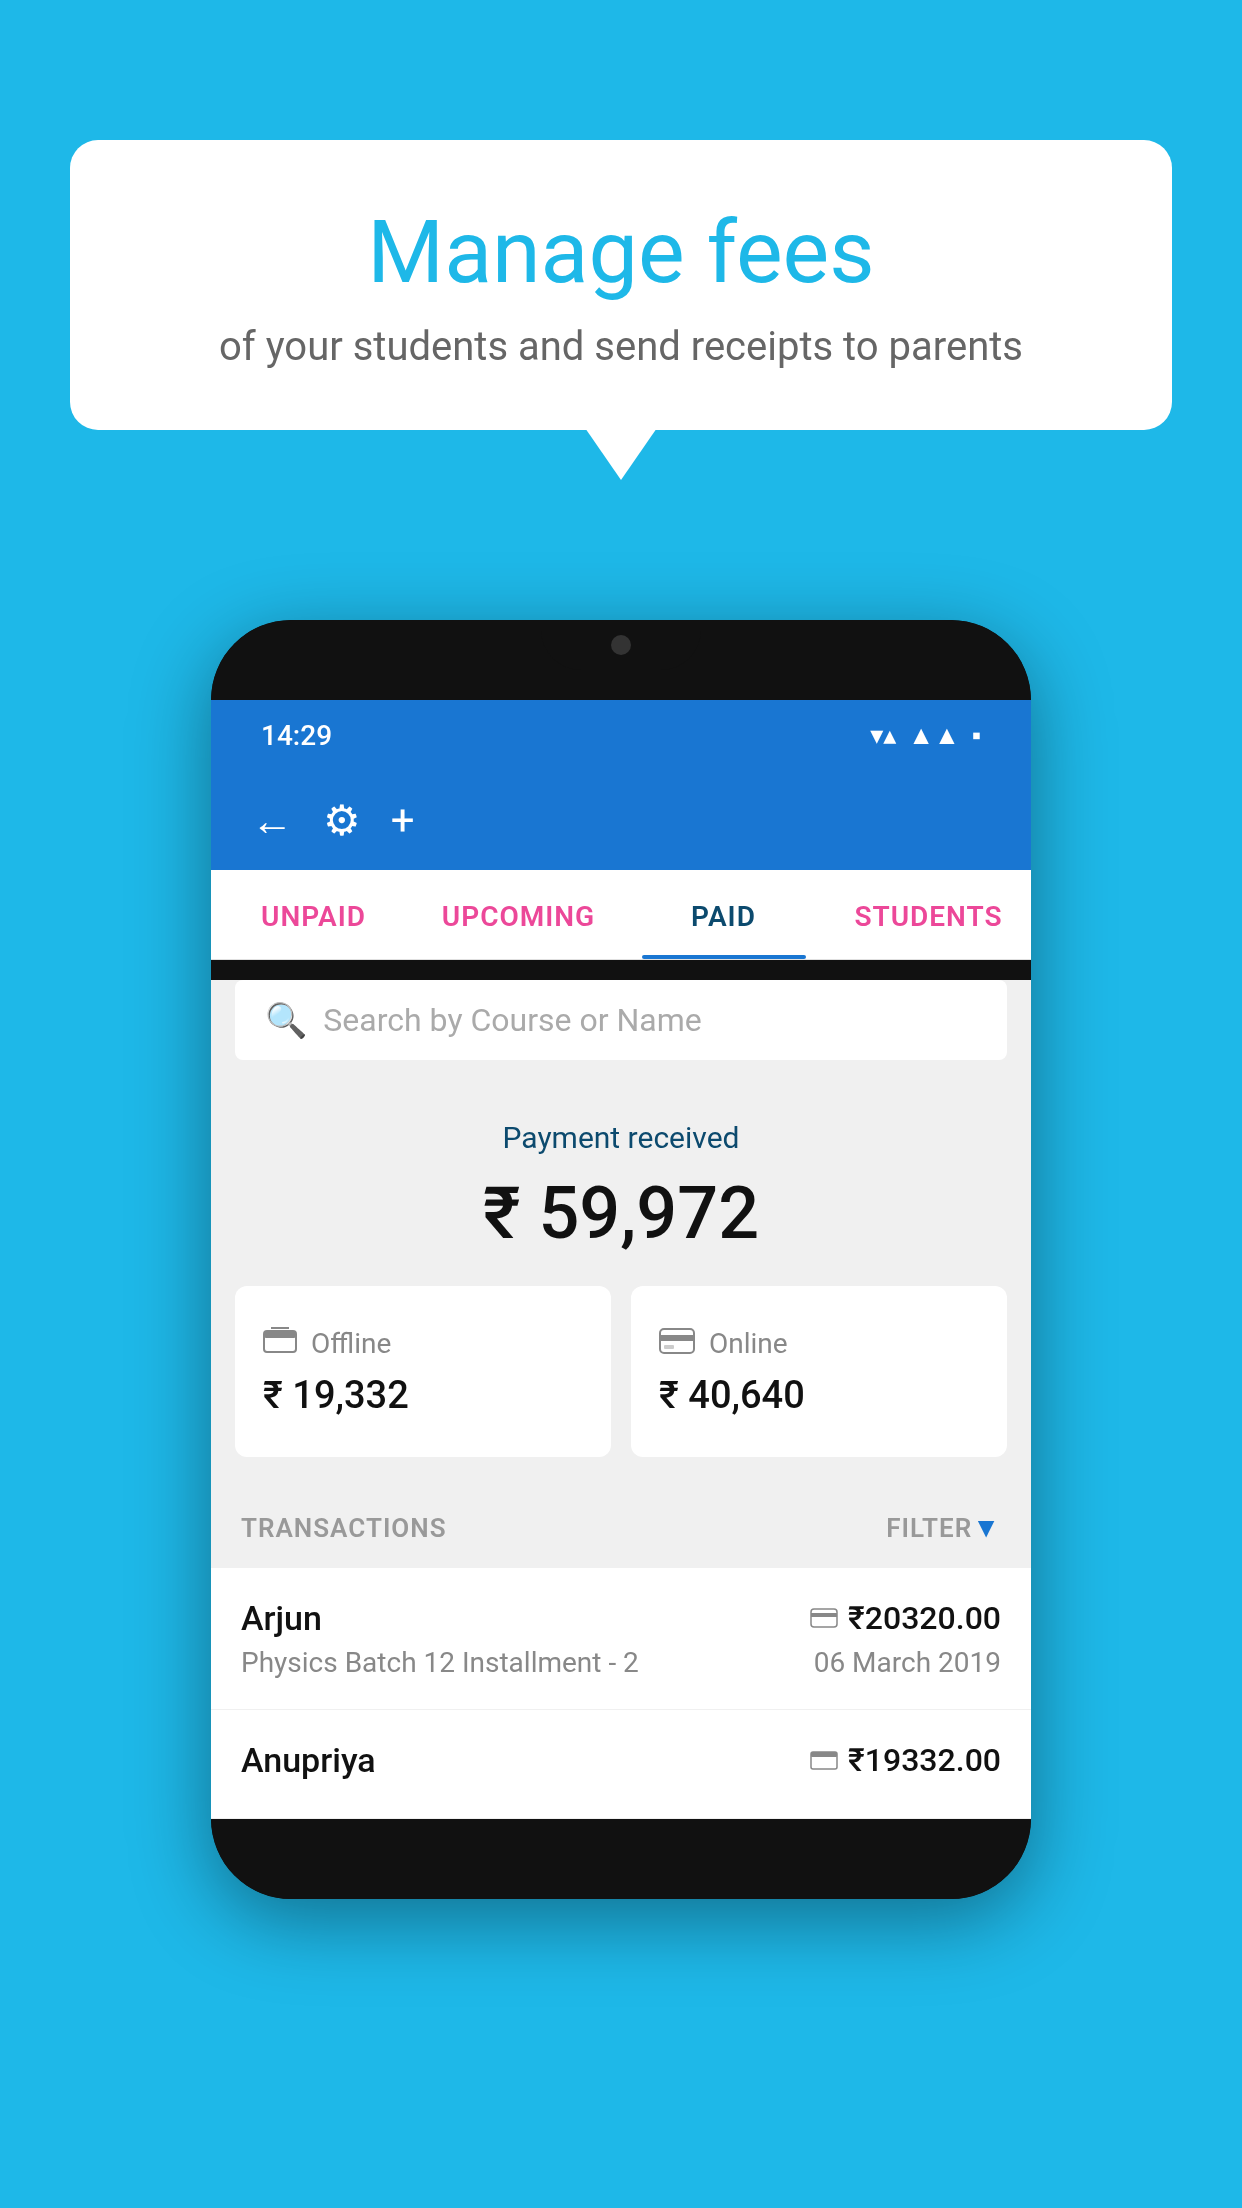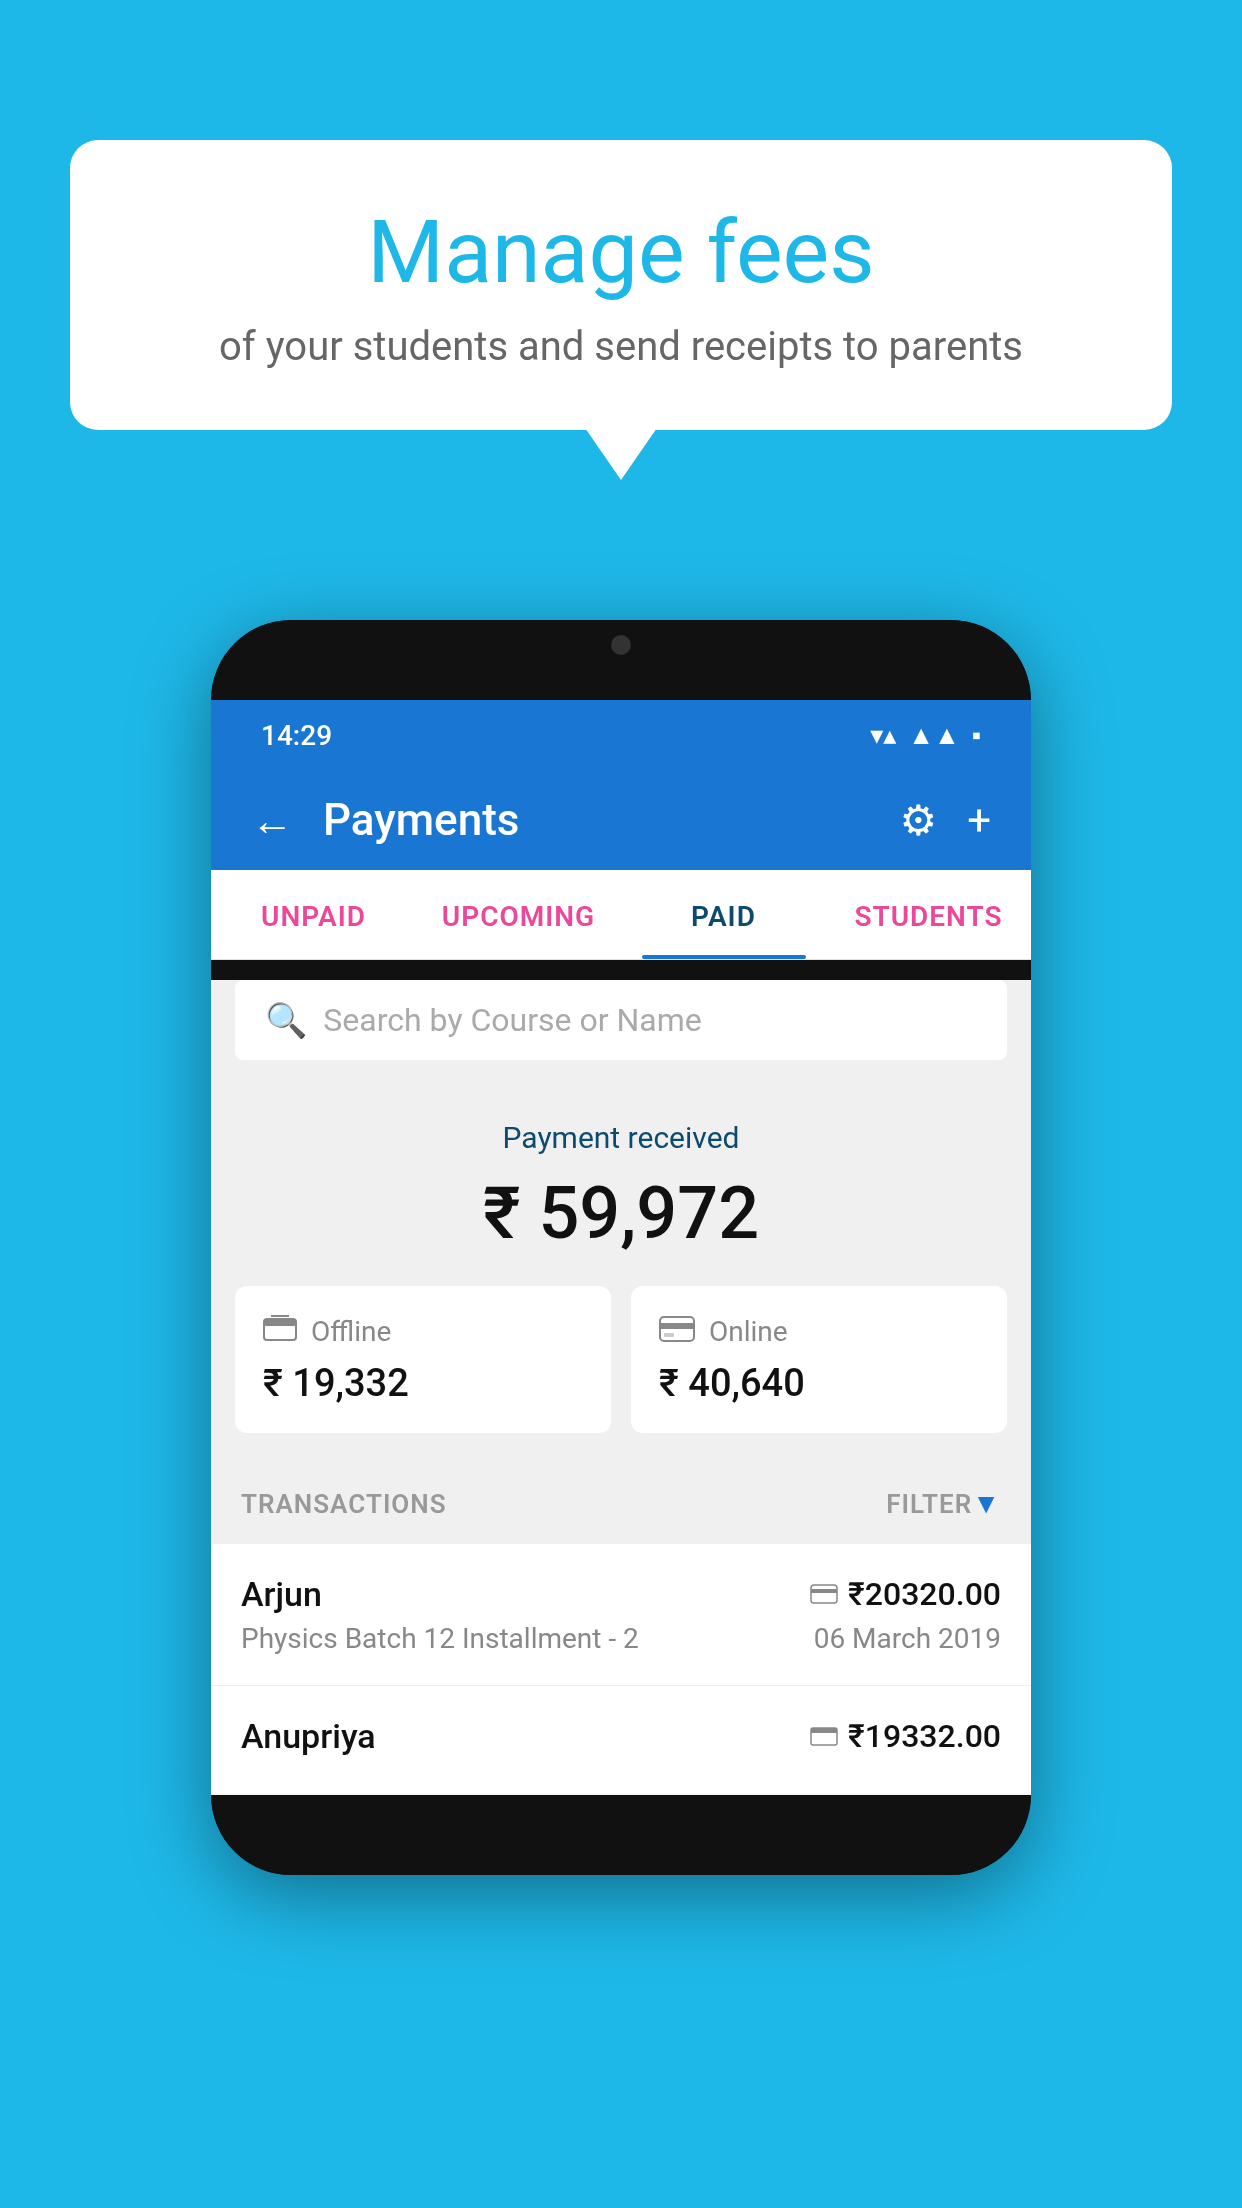--- a/index.html
+++ b/index.html
@@ -240,21 +240,21 @@
       display: flex;
       gap: 20px;
       padding: 0 24px 30px;
       background: #f0f0f0;
     }
 
     .payment-card {
       flex: 1;
       background: white;
       border-radius: 12px;
-      padding: 28px 28px;
+      padding: 40px 28px;
     }
 
     .card-top {
       display: flex;
       align-items: center;
       gap: 14px;
       margin-bottom: 12px;
       color: #888;
       font-size: 28px;
     }
@@ -396,21 +396,20 @@
         <span class="status-time">14:29</span>
         <div class="status-icons">
           <span style="color:white;font-size:26px;">▾▴</span>
           <span style="color:white;font-size:26px;">▲▲</span>
           <span style="color:white;font-size:26px;">▪</span>
         </div>
       </div>
 
       <div class="app-header">
         <span class="back-arrow">←</span>
-        <span class="header-title">Payments</span>
         <div class="header-icons">
           <span class="header-icon">⚙</span>
           <span class="header-icon">+</span>
         </div>
       </div>
 
       <div class="tabs-bar">
         <div class="tab">
           <span>UNPAID</span>
         </div>

